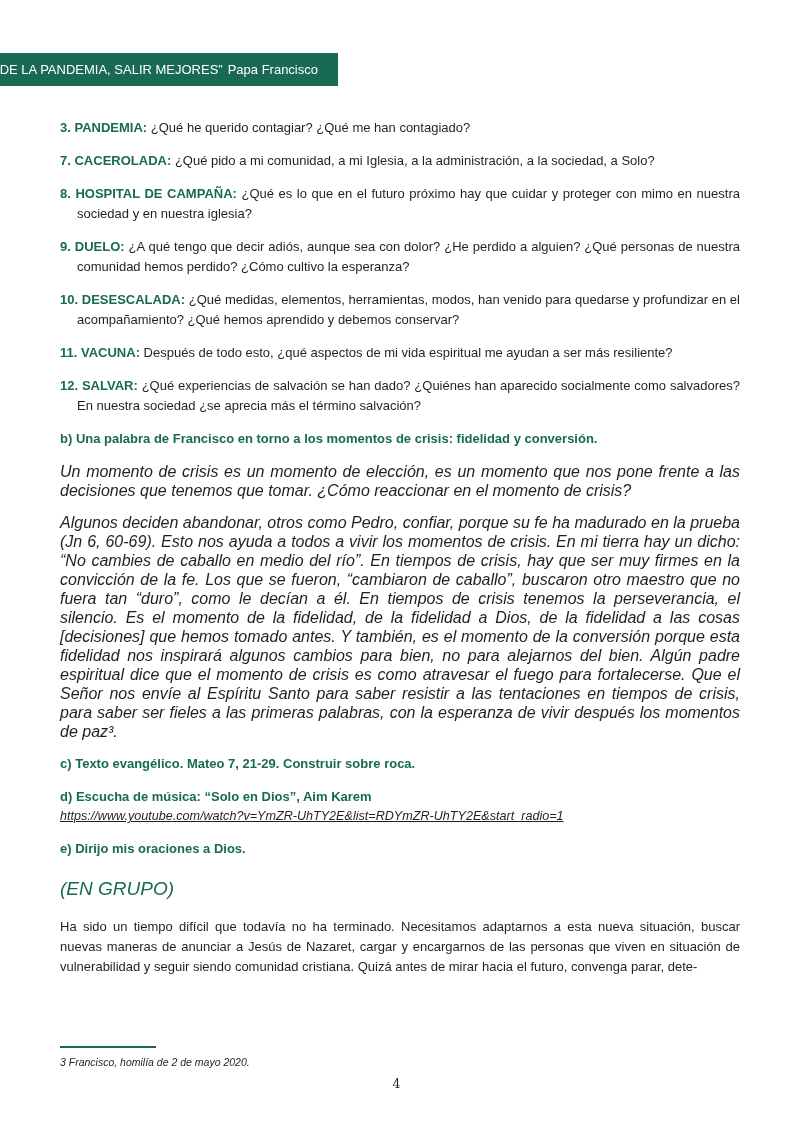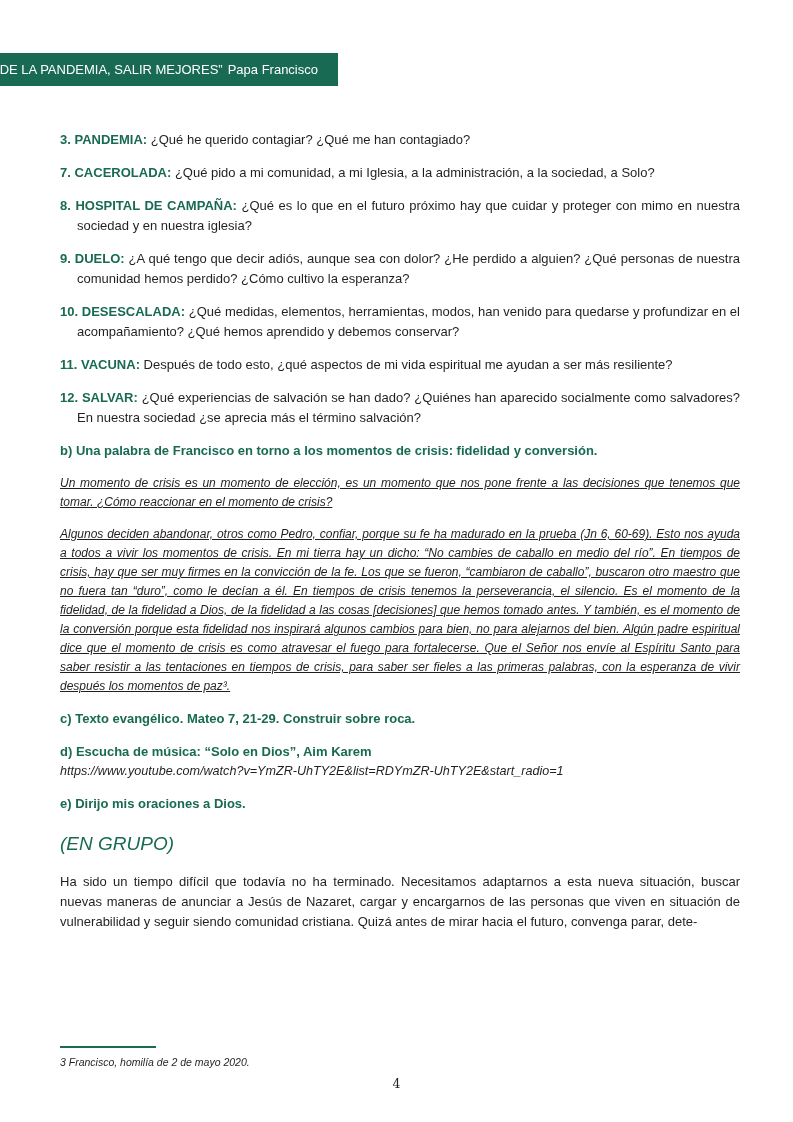--- a/index.html
+++ b/index.html
@@ -14,29 +14,29 @@
   }
   .band{
     position:absolute;top:53px;left:0;width:338px;height:33px;
     background:var(--green);color:#fff;font-size:13px;
     display:flex;align-items:center;justify-content:flex-end;
     padding-right:20px;white-space:nowrap;
   }
   .band .t{font-weight:normal;}
   .band .a{margin-left:5px;}
   .content{
-    position:absolute;top:130px;left:60px;width:680px;
+    position:absolute;top:118px;left:60px;width:680px;
     font-size:13px;line-height:20px;text-align:justify;
   }
   .q{margin-bottom:13px;padding-left:17px;text-indent:-17px;}
   .qlabel{color:var(--green);font-weight:bold;}
   .ghead{color:var(--green);font-weight:bold;margin-bottom:13px;}
   .ghead.tight{margin-bottom:0;}
-  .ital{font-style:italic;font-size:12px;line-height:19px;margin-bottom:13px;text-decoration:underline;}
-  .url{font-style:italic;font-size:12.6px;line-height:19px;margin-bottom:13px;text-align:left;}
+  .ital{font-style:italic;font-size:16px;line-height:19px;margin-bottom:13px;}
+  .url{font-style:italic;font-size:12.6px;line-height:19px;margin-bottom:13px;text-align:left;text-decoration:underline;}
   .group-heading{
     color:var(--green);font-weight:normal;font-style:italic;
     font-size:19px;line-height:24px;margin:18px 0 16px;
   }
   .gpara{margin-bottom:0;}
   .rule{position:absolute;top:1046px;left:60px;width:96px;height:2px;background:var(--green);}
   .footnote{position:absolute;top:1055px;left:60px;font-size:10.5px;font-style:italic;line-height:14px;}
   .pagenum{
     position:absolute;top:1076px;left:0;width:793px;text-align:center;
     font-family:"DejaVu Serif",serif;font-size:12.5px;

